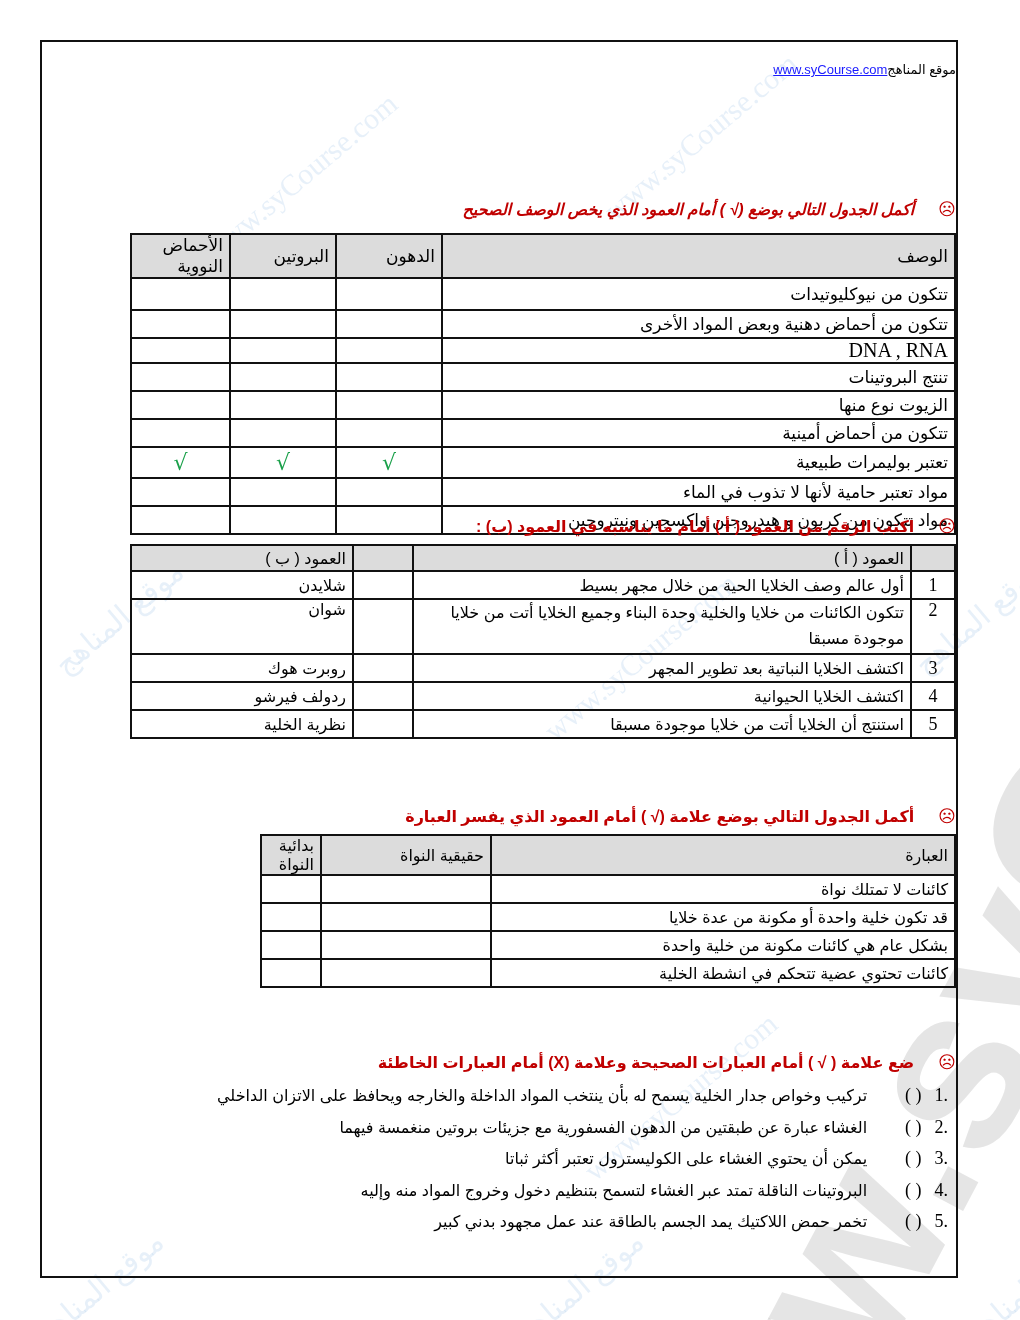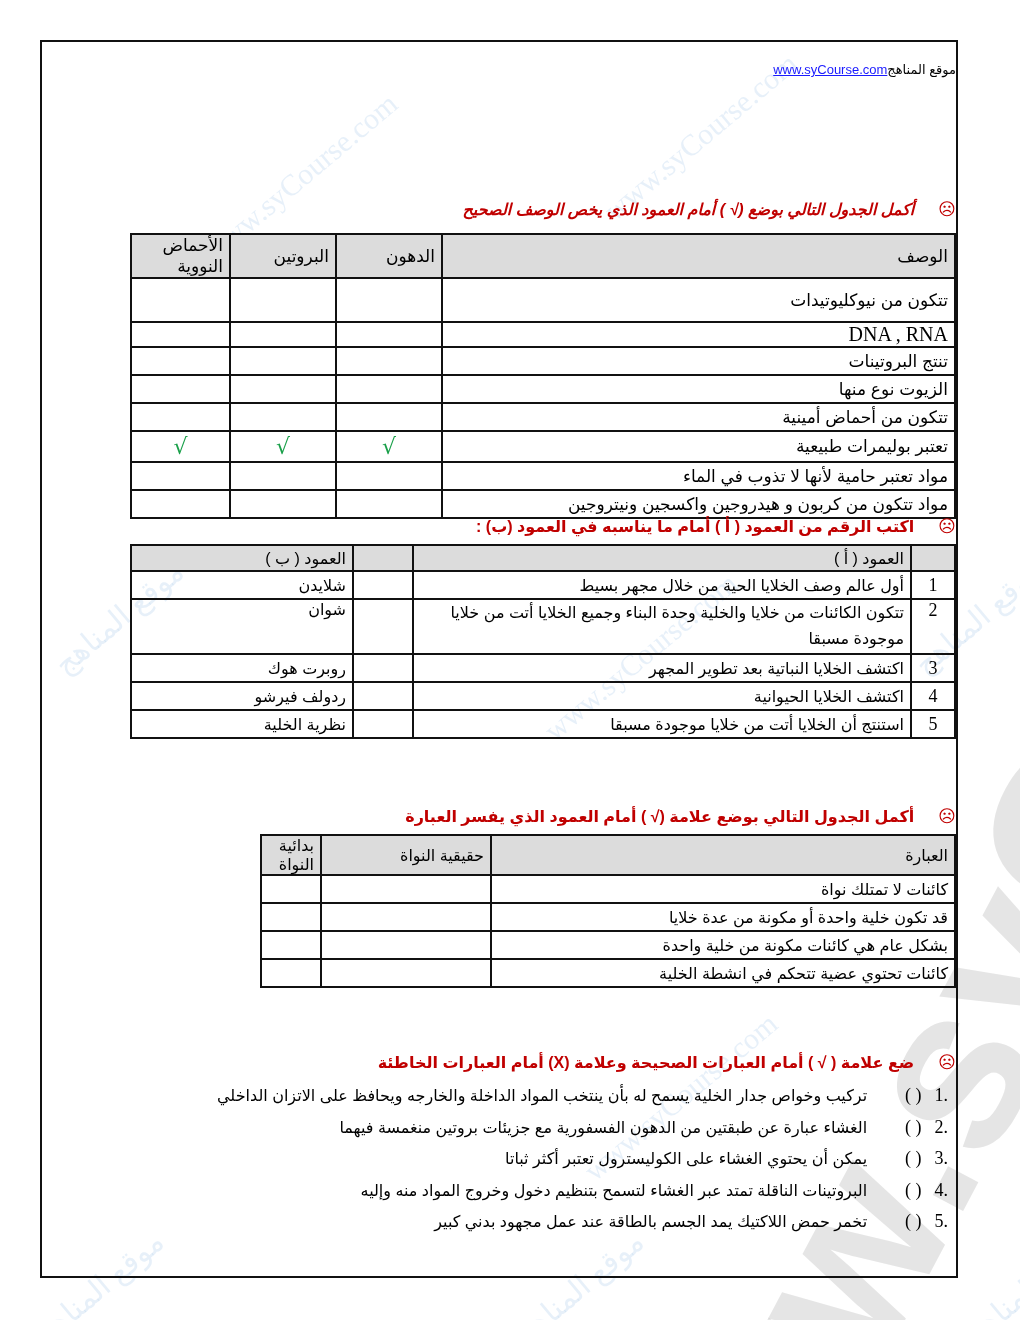--- a/index.html
+++ b/index.html
@@ -54,22 +54,28 @@
 <table style="right:64px; top:233px; width:826px;">
   <thead>
     <tr style="height:26px;">
       <th style="width:480px;padding-left:25px;">الوصف</th>
       <th style="width:92px;">الدهون</th>
       <th style="width:92px;">البروتين</th>
       <th>الأحماض النووية</th>
     </tr>
   </thead>
   <tbody>
-    <tr style="height:44px;margin-left:7px;">
+    <tr style="height:32px;margin-left:7px;">
       <td>تتكون من نيوكليوتيدات</td>
+      <td class="check"></td>
+      <td class="check"></td>
+      <td class="check"></td>
+    </tr>
+    <tr style="height:28px;">
+      <td>تتكون من أحماض دهنية وبعض المواد الأخرى</td>
       <td class="check"></td>
       <td class="check"></td>
       <td class="check"></td>
     </tr>
     <tr style="height:16px;margin-top:24px;">
       <td class="latin">DNA , RNA</td>
       <td class="check"></td>
       <td class="check"></td>
       <td class="check"></td>
     </tr>

